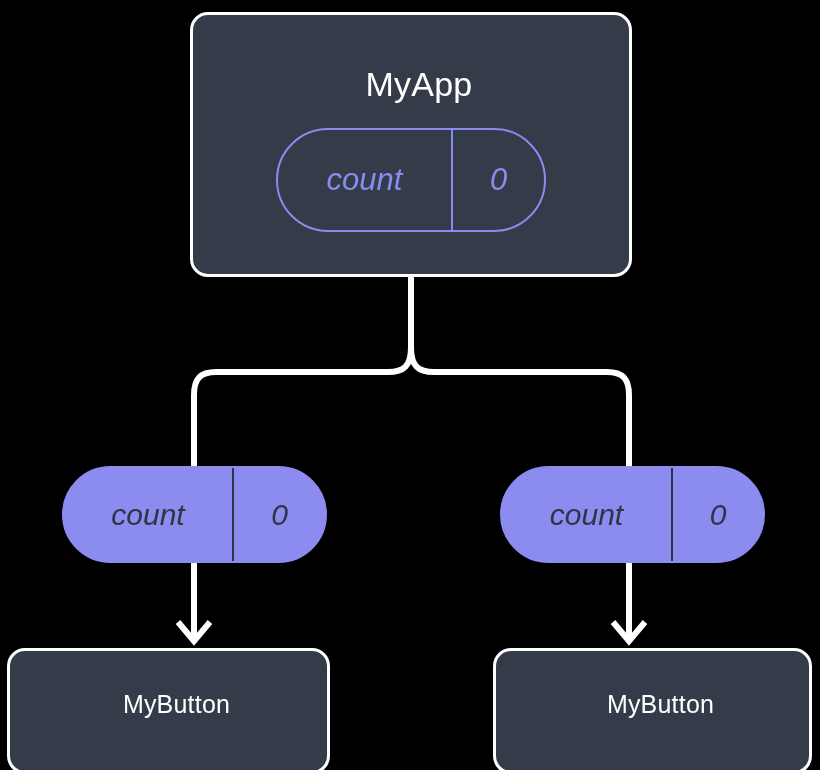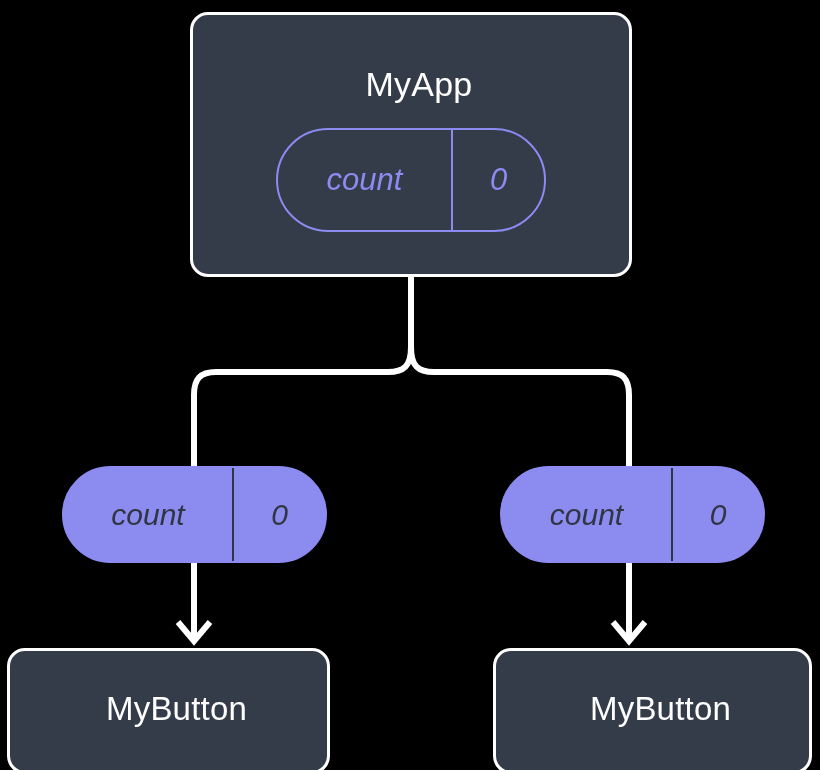--- a/index.html
+++ b/index.html
@@ -62,21 +62,21 @@
     height: 126px;
   }
   #btn-box-right {
     left: 493px;
     top: 648px;
     width: 319px;
     height: 126px;
   }
   .btn-box .comp-title {
     top: 39px;
-    font-size: 33px;
+    font-size: 25px;
   }
 
   
   .pill {
     position: absolute;
     box-sizing: border-box;
     display: flex;
     align-items: stretch;
     border-radius: 999px;
     z-index: 4;

